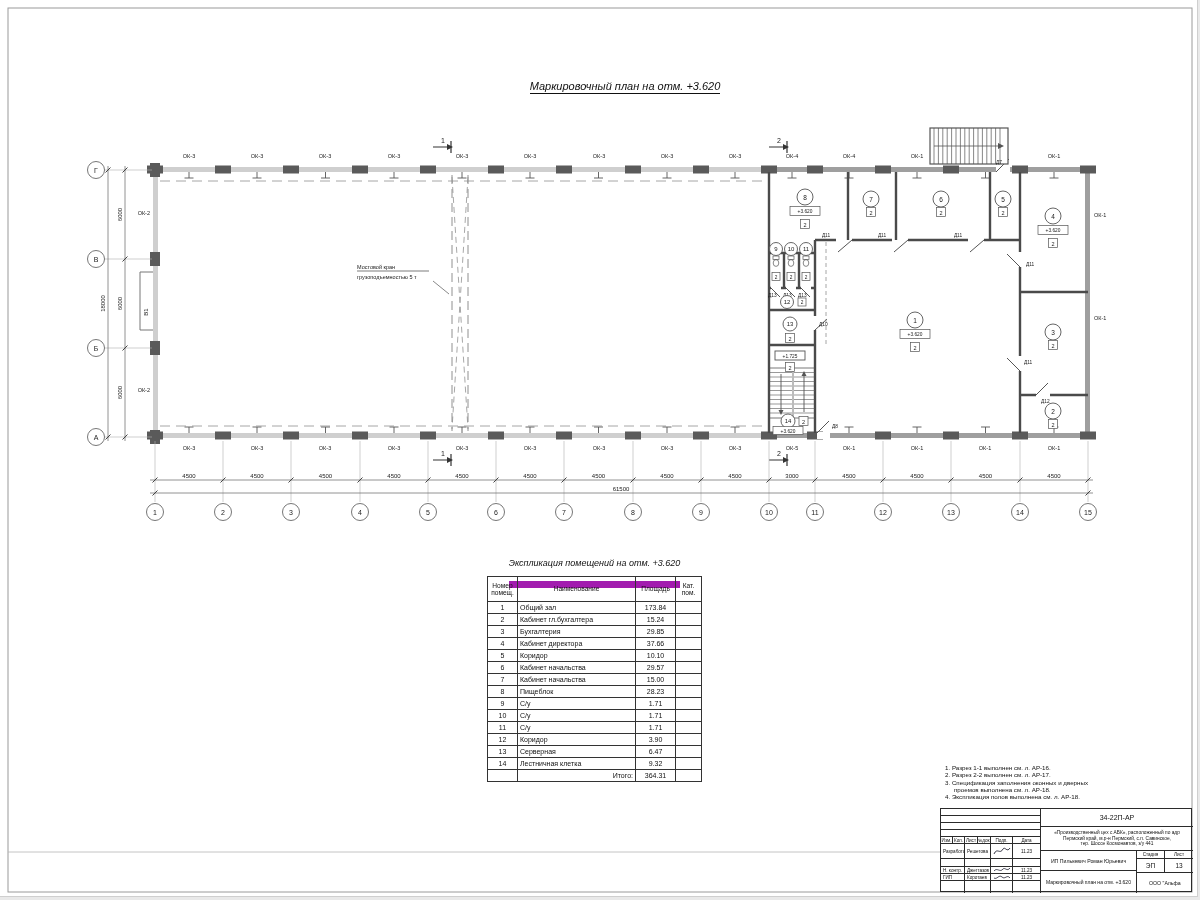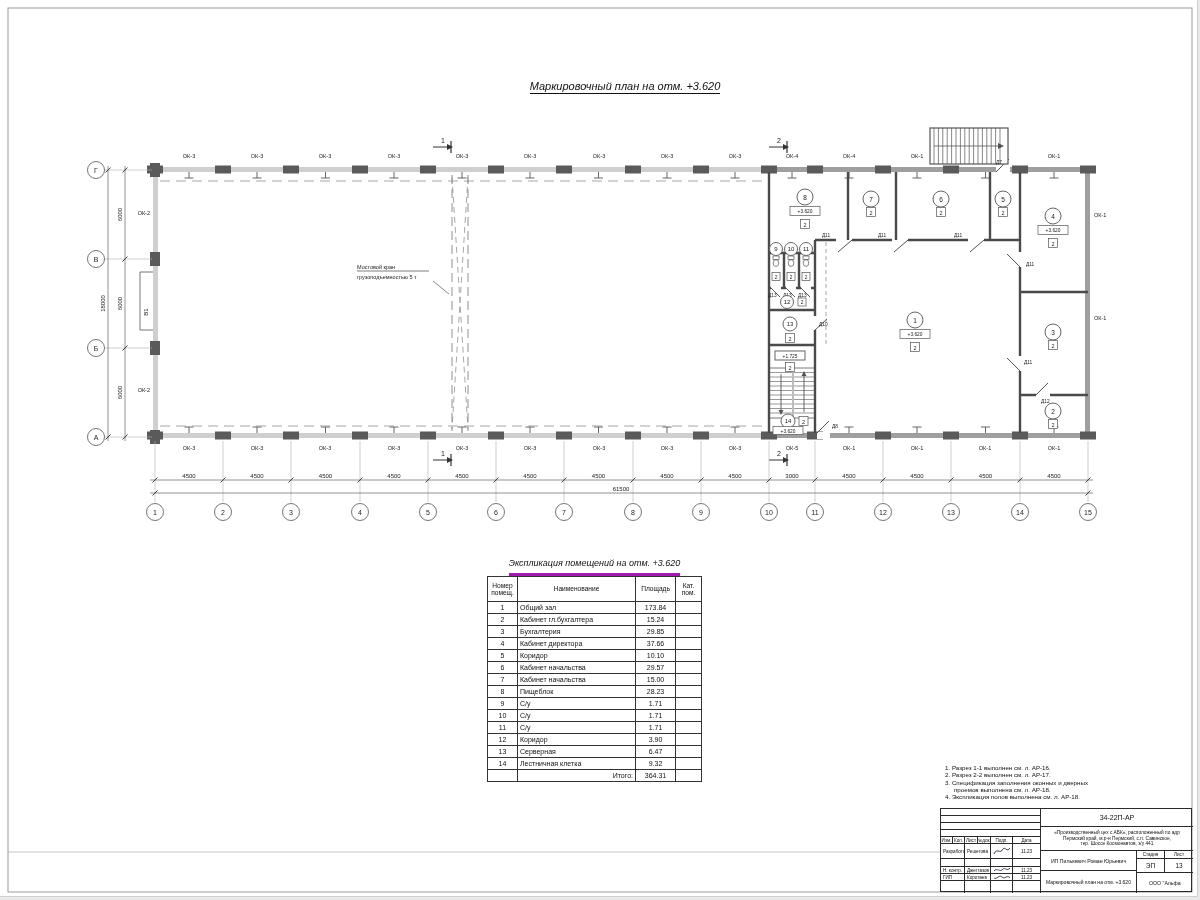--- a/index.html
+++ b/index.html
@@ -9,21 +9,21 @@
   .t45{font-size:4.8px;fill:#222;}
   .t6{font-size:6px;fill:#222;}
   .t65{font-size:6.5px;fill:#222;}
   .t7{font-size:7px;fill:#222;}
   .mid{text-anchor:middle;}
   .end{text-anchor:end;}
 
   .plan-title{position:absolute;left:480px;top:80px;width:290px;text-align:center;font-size:11px;font-style:italic;color:#111;}
   .plan-title span{border-bottom:1px solid #111;padding-bottom:1px;}
   .exp-title{position:absolute;left:487px;top:558px;width:215px;text-align:center;font-size:9px;font-style:italic;color:#111;}
-  .exp-title span{border-bottom:3px solid #a21caf;padding-bottom:5px;}
+  .exp-title span{border-bottom:7px solid #a21caf;padding-bottom:13px;}
 
   table.exp{position:absolute;left:487px;top:576px;border-collapse:collapse;table-layout:fixed;font-size:7px;color:#111;}
   table.exp th,table.exp td{border:1px solid #333;padding:0 2px;height:11px;line-height:10px;overflow:hidden;}
   table.exp th{font-weight:normal;font-size:6.6px;text-align:center;white-space:pre-line;line-height:7.5px;height:24px;}
   table.exp td.c{text-align:center;}
   table.exp td.r{text-align:right;}
   table.exp td.n{text-align:left;}
 
   .notes{position:absolute;left:945px;top:764px;width:250px;font-size:6.2px;line-height:7.3px;color:#111;}
   .notes .indent{padding-left:9px;}

